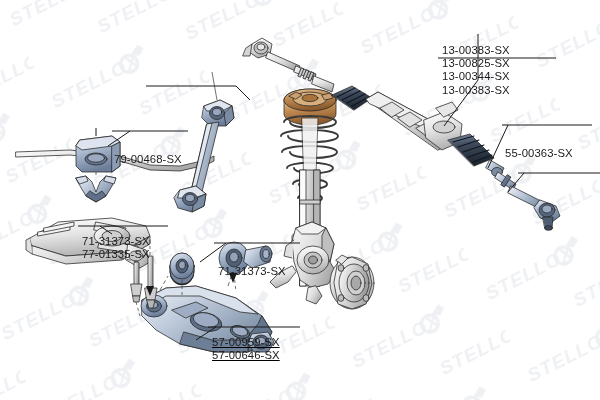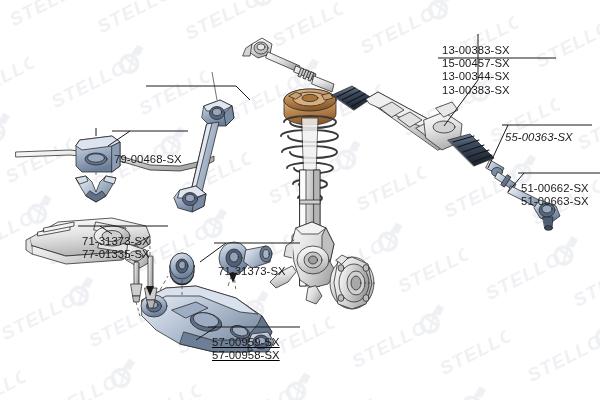--- a/index.html
+++ b/index.html
@@ -385,47 +385,43 @@
       <path d="M216,327 L196,340"></path>
 
       <path d="M96,128 L96,136"></path>
     </g>
   </svg>
 
   <div class="layer" id="labels">
 
     <div class="lblgrp" style="left:442px;top:8px;">
       <span class="lbl">13-00383-SX</span>
-      <span class="lbl">15-00457-SX</span>
+      <span class="lbl">13-00825-SX</span>
       <span class="lbl">13-00344-SX</span>
       <span class="lbl">13-00383-SX</span>
     </div>
 
 
     <div class="lblgrp" style="left:114px;top:117px;">
       <span class="lbl">79-00468-SX</span>
     </div>
 
-    <div class="lblgrp" style="left:505px;top:95px;font-style:italic;">
+    <div class="lblgrp" style="left:505px;top:111px;">
       <span class="lbl">55-00363-SX</span>
     </div>
 
-    <div class="lblgrp" style="left:521px;top:146px;">
-      <span class="lbl">51-00662-SX</span>
-      <span class="lbl">51-00663-SX</span>
-    </div>
 
     <div class="lblgrp" style="left:82px;top:199px;">
       <span class="lbl">71-31373-SX</span>
       <span class="lbl">77-01335-SX</span>
     </div>
 
     <div class="lblgrp" style="left:218px;top:229px;">
       <span class="lbl">71-31373-SX</span>
     </div>
 
     <div class="lblgrp" style="left:212px;top:300px;text-decoration:underline;">
       <span class="lbl">57-00959-SX</span>
-      <span class="lbl">57-00958-SX</span>
+      <span class="lbl">57-00646-SX</span>
     </div>
 
   </div>
 </div>
 
 </body></html>

